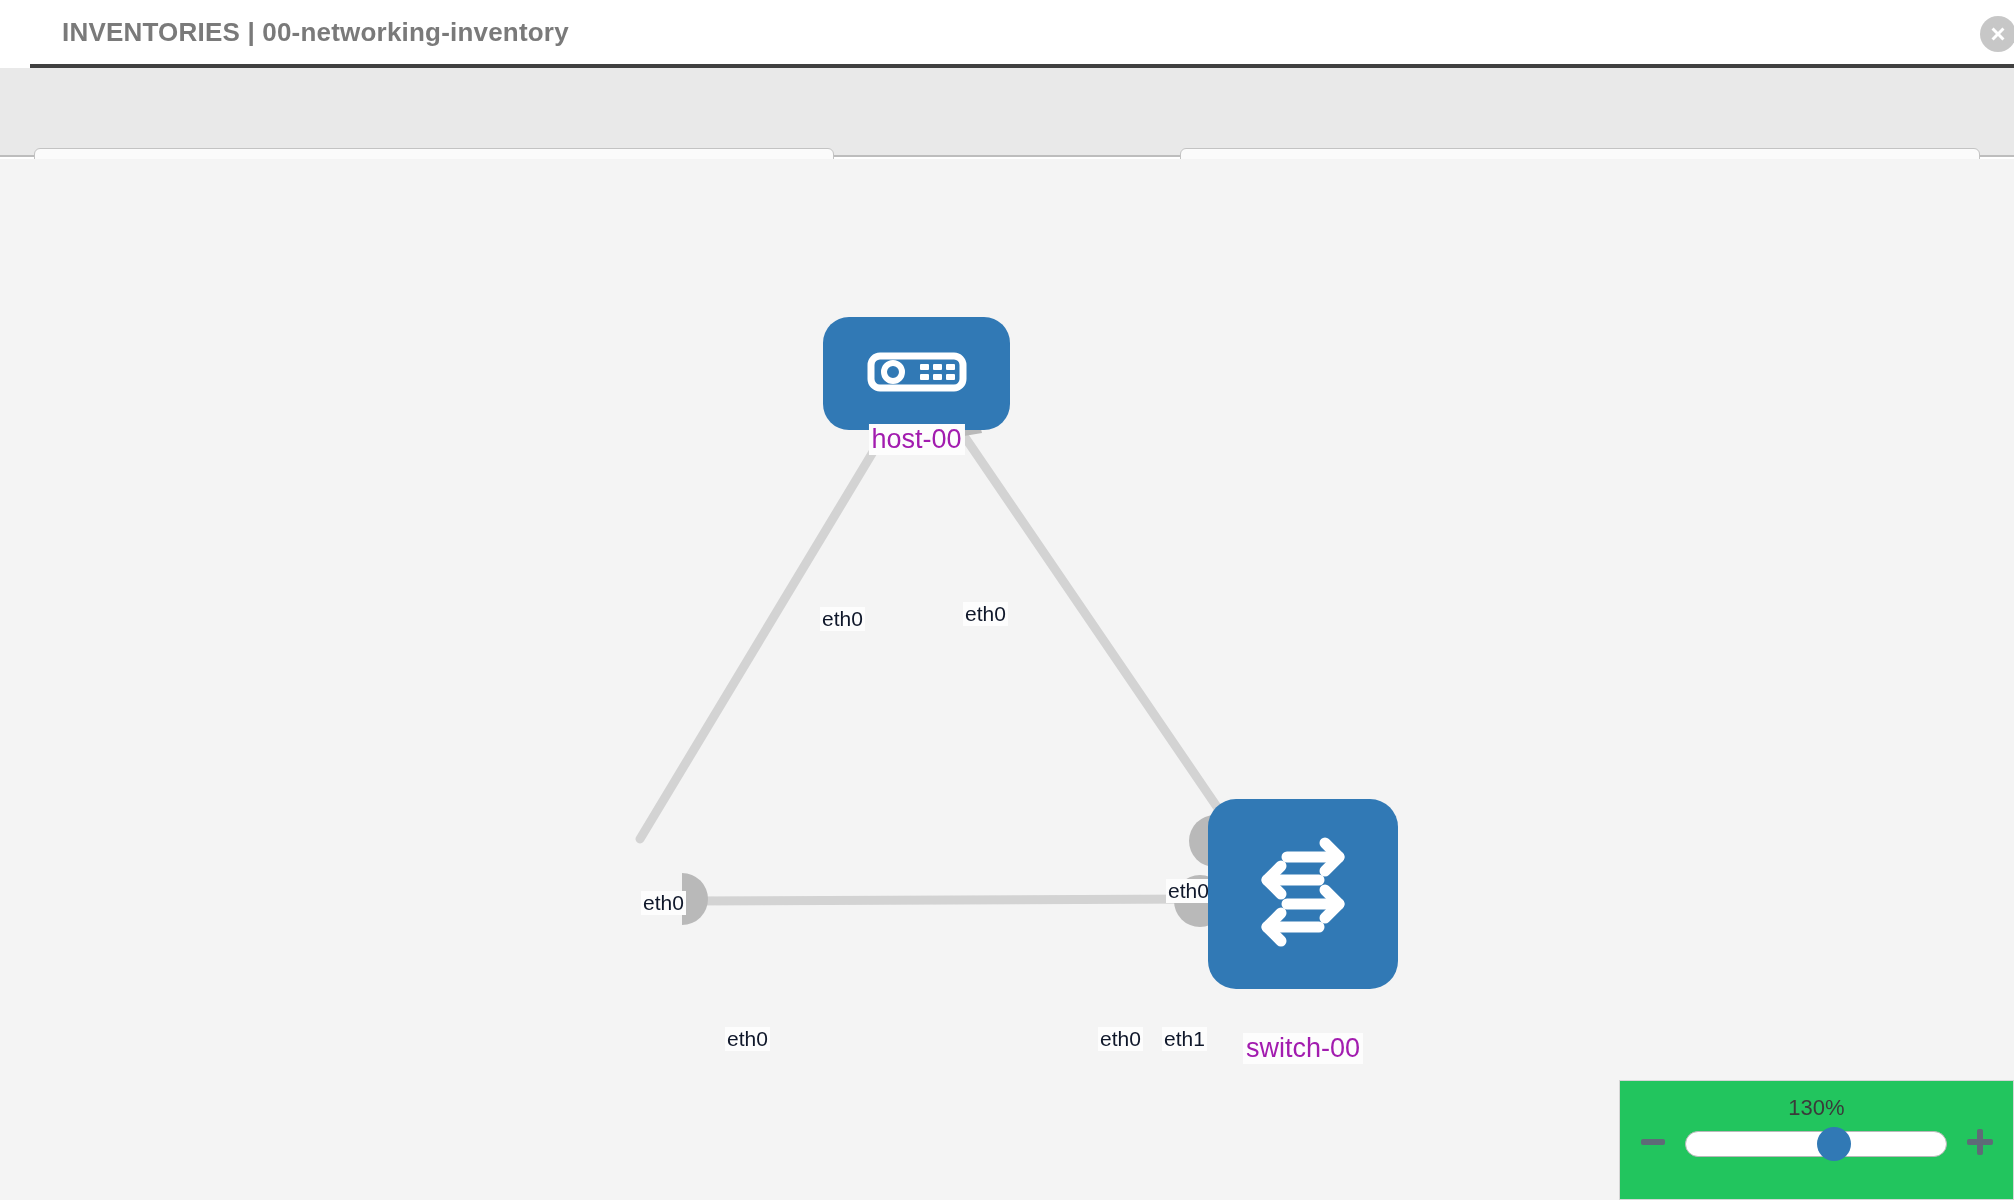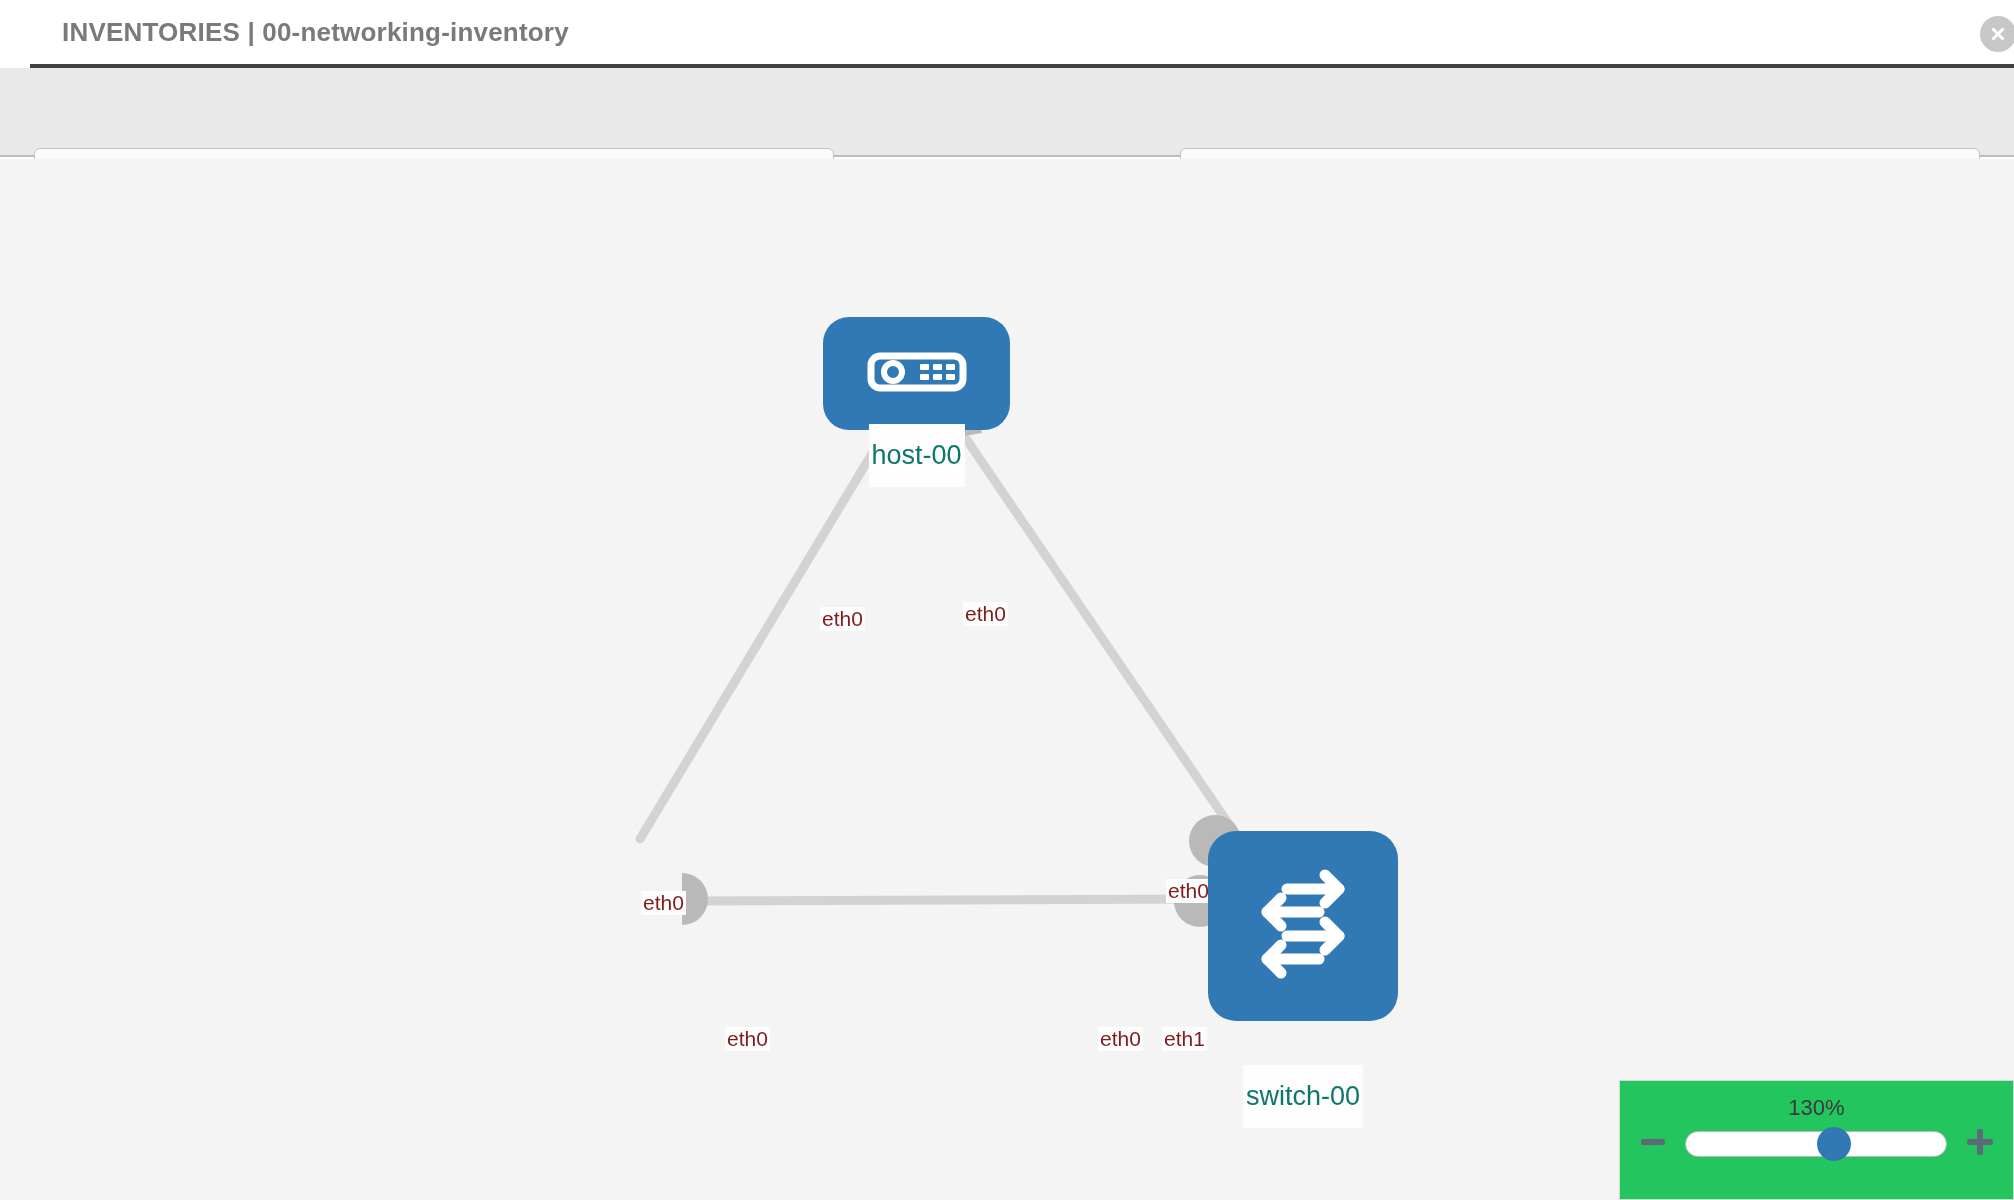--- a/index.html
+++ b/index.html
@@ -71,40 +71,40 @@
 
   .node { position: absolute; }
   .node-shape {
     position: absolute; background: #3179b5;
     display: flex; align-items: center; justify-content: center;
     cursor: pointer;
   }
   .node-label {
     position: absolute; top: 100%; left: 50%; transform: translateX(-50%);
     margin-top: 6px;
-    font-size: 27px; color: #0f766e; white-space: nowrap;
-    background: #fdfdfd; padding: 16px 3px;
+    font-size: 27px; color: #a21caf; white-space: nowrap;
+    background: #fdfdfd; padding: 0 3px;
   }
 
   
   #node-host  { left: 823px; top: 158px; width: 187px; height: 113px; }
   #node-host .node-shape { left: 0; top: 0; width: 187px; height: 113px; border-radius: 26px; }
   #node-host .node-label { margin-top: -6px; }
 
   
   #node-router { left: 494px; top: 648px; width: 190px; height: 190px; }
   #node-router .node-shape { left: 0; top: 0; width: 190px; height: 190px; border-radius: 50%; }
 
   
-  #node-switch { left: 1208px; top: 672px; width: 190px; height: 228px; }
+  #node-switch { left: 1208px; top: 640px; width: 190px; height: 228px; }
   #node-switch .node-shape { left: 0; top: 0; width: 190px; height: 190px; border-radius: 28px; }
 
   .edge-label {
     position: absolute;
-    font-size: 21px; color: #7f1d1d; white-space: nowrap;
+    font-size: 21px; color: #0f172a; white-space: nowrap;
     background: #fdfdfd; padding: 0 2px;
   }
 
   
   .zoom-panel {
     position: absolute; left: 1619px; top: 1080px;
     width: 395px; height: 120px;
     background: #22c55e; border: 1px solid #d6d6d6;
   }
   .zoom-value {

